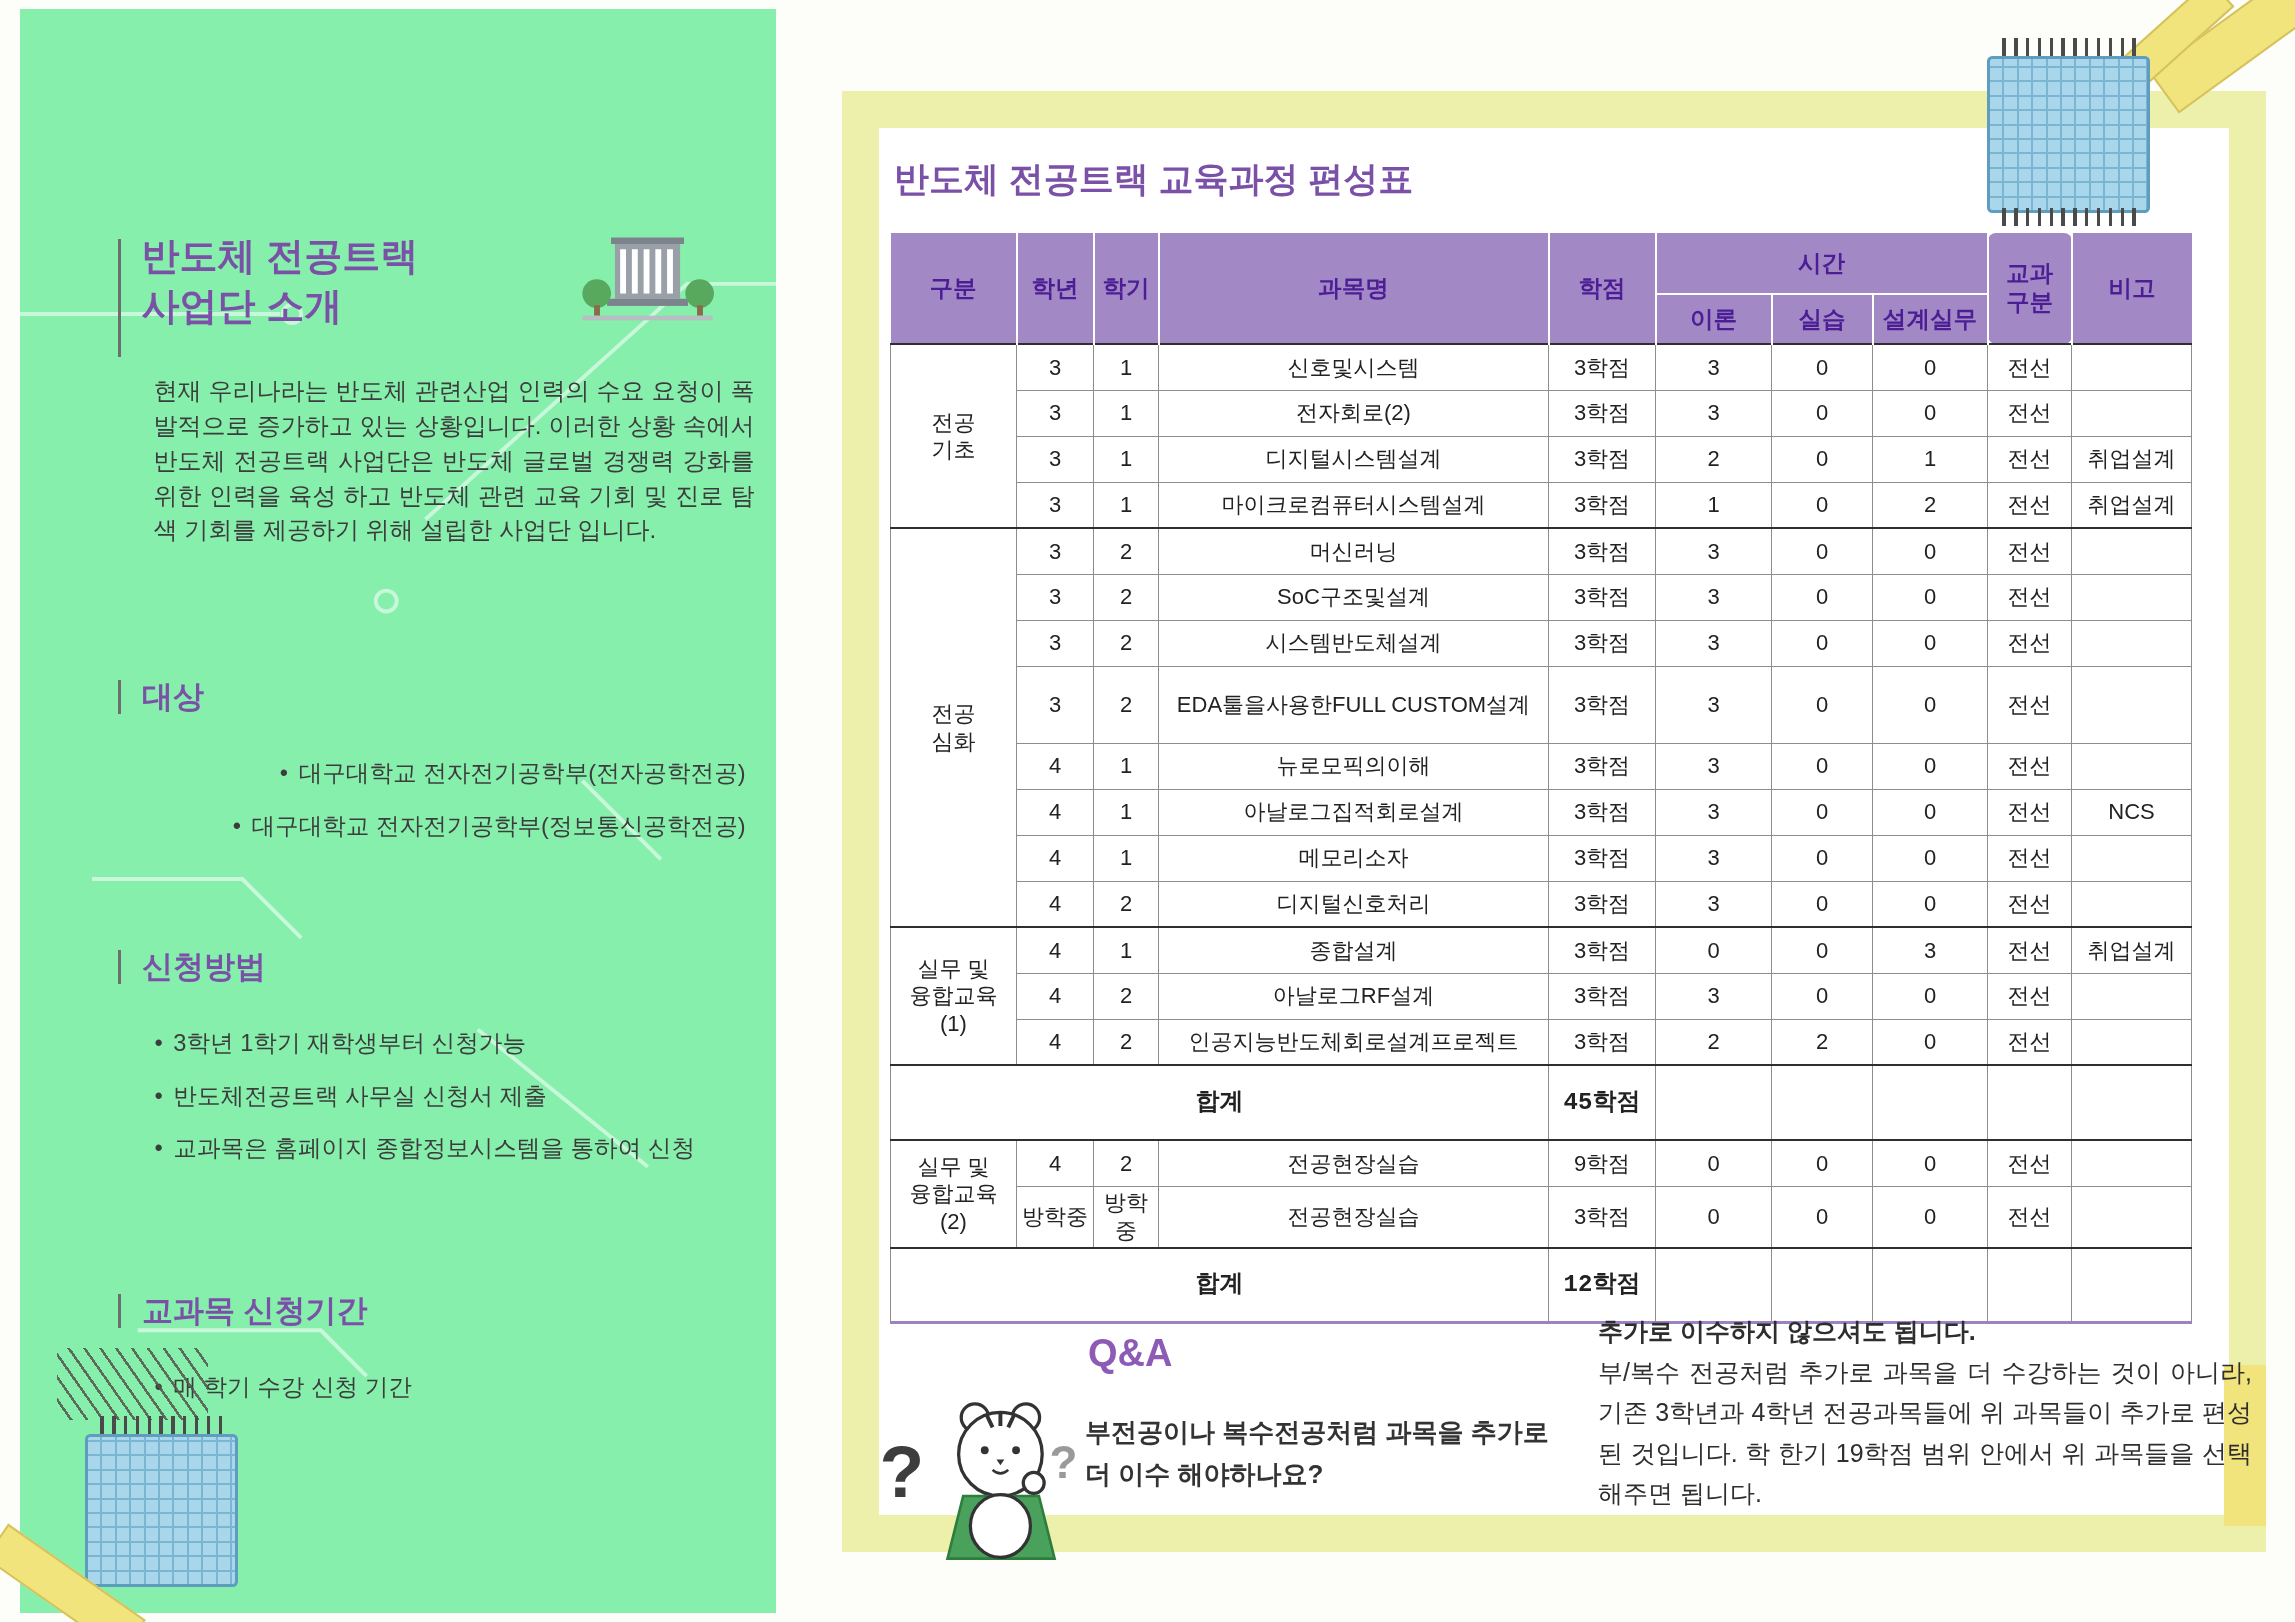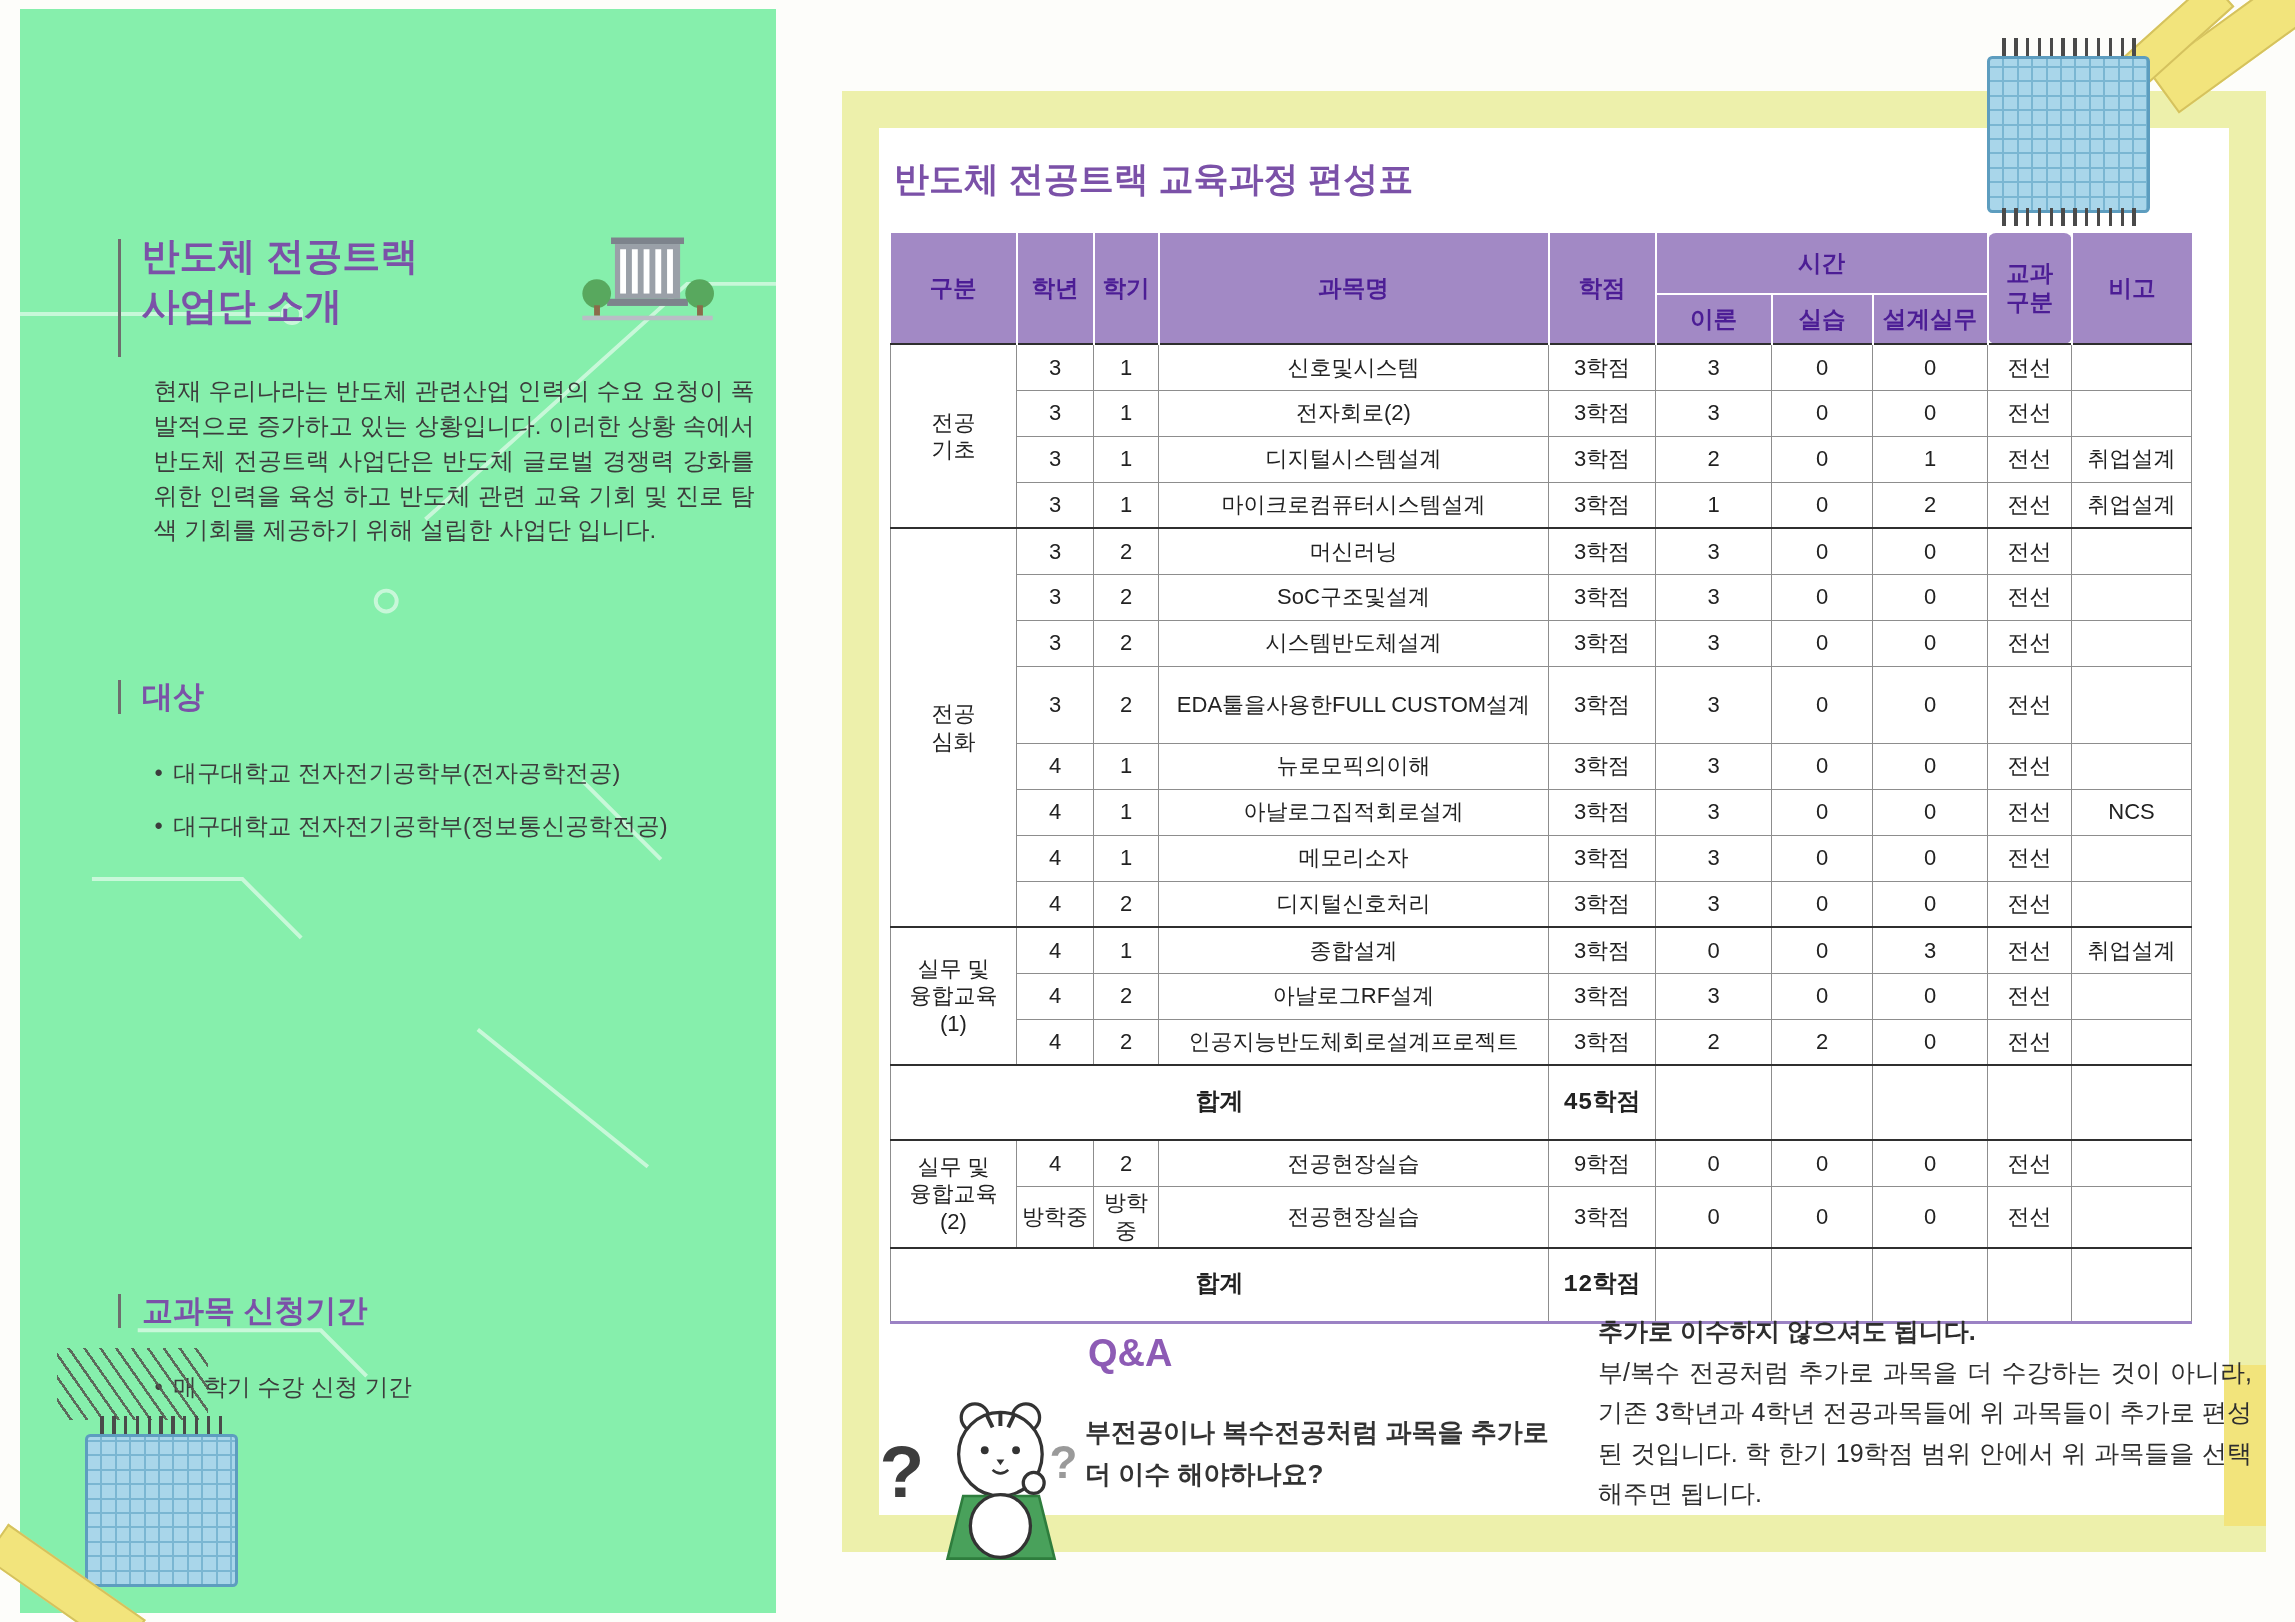--- a/index.html
+++ b/index.html
@@ -9,21 +9,21 @@
   
   .left-panel{position:absolute;left:19.6px;top:9.2px;width:756px;height:1604px;background:#86efac;}
   .circuit-pattern{position:absolute;inset:0;pointer-events:none;}
   .intro-rule{position:absolute;left:98px;top:230px;width:3.3px;height:118px;background:#6e6e6e;}
   .intro-title{position:absolute;left:122px;top:222px;font-size:38px;line-height:1.32;font-weight:bold;
                color:#7b51a8;white-space:pre-line;margin:0;}
   .building-icon{position:absolute;left:558px;top:222px;}
   .intro-body{position:absolute;left:122px;top:353px;width:601px;font-size:24px;line-height:1.45;
               text-align:justify;margin:12px;}
   .sec{position:absolute;left:98px;width:628px;}
-  .sec-target{top:667px;} .sec-apply{top:937px;} .sec-period{top:1281px;}
+  .sec-target{top:667px;text-align:right;} .sec-apply{top:937px;} .sec-period{top:1281px;}
   .sec-head{display:flex;align-items:center;}
   .sec-rule{width:3.3px;height:34px;background:#6e6e6e;margin-right:21px;}
   .sec-title{font-size:31px;font-weight:bold;color:#7b51a8;margin:0;}
   .sec ul{margin:29px 0 0 37px;padding:0;list-style:none;}
   .sec li{font-size:23.6px;line-height:2.22;}
   .sec li::before{content:"•";margin-right:10.5px;color:#3c3c3c;}
 
   
   .chip-body{position:absolute;background-color:#a9d6ea;border:3.3px solid #5d9dbf;border-radius:5.2px;
     background-image:repeating-linear-gradient(90deg,transparent 0 12.4px,#7ab6d2 12.4px 14.4px),
@@ -111,20 +111,31 @@
       <div class="sec-head">
         <div class="sec-rule"></div>
         <h2 class="sec-title">대상</h2>
       </div>
       <ul>
         <li>대구대학교 전자전기공학부(전자공학전공)</li>
         <li>대구대학교 전자전기공학부(정보통신공학전공)</li>
       </ul>
     </section>
 
+    <section class="sec sec-apply">
+      <div class="sec-head">
+        <div class="sec-rule"></div>
+        <h2 class="sec-title">신청방법</h2>
+      </div>
+      <ul>
+        <li>3학년 1학기 재학생부터 신청가능</li>
+        <li>반도체전공트랙 사무실 신청서 제출</li>
+        <li>교과목은 홈페이지 종합정보시스템을 통하여 신청</li>
+      </ul>
+    </section>
 
     <section class="sec sec-period">
       <div class="sec-head">
         <div class="sec-rule"></div>
         <h2 class="sec-title">교과목 신청기간</h2>
       </div>
       <ul>
         <li>매 학기 수강 신청 기간</li>
       </ul>
     </section>

